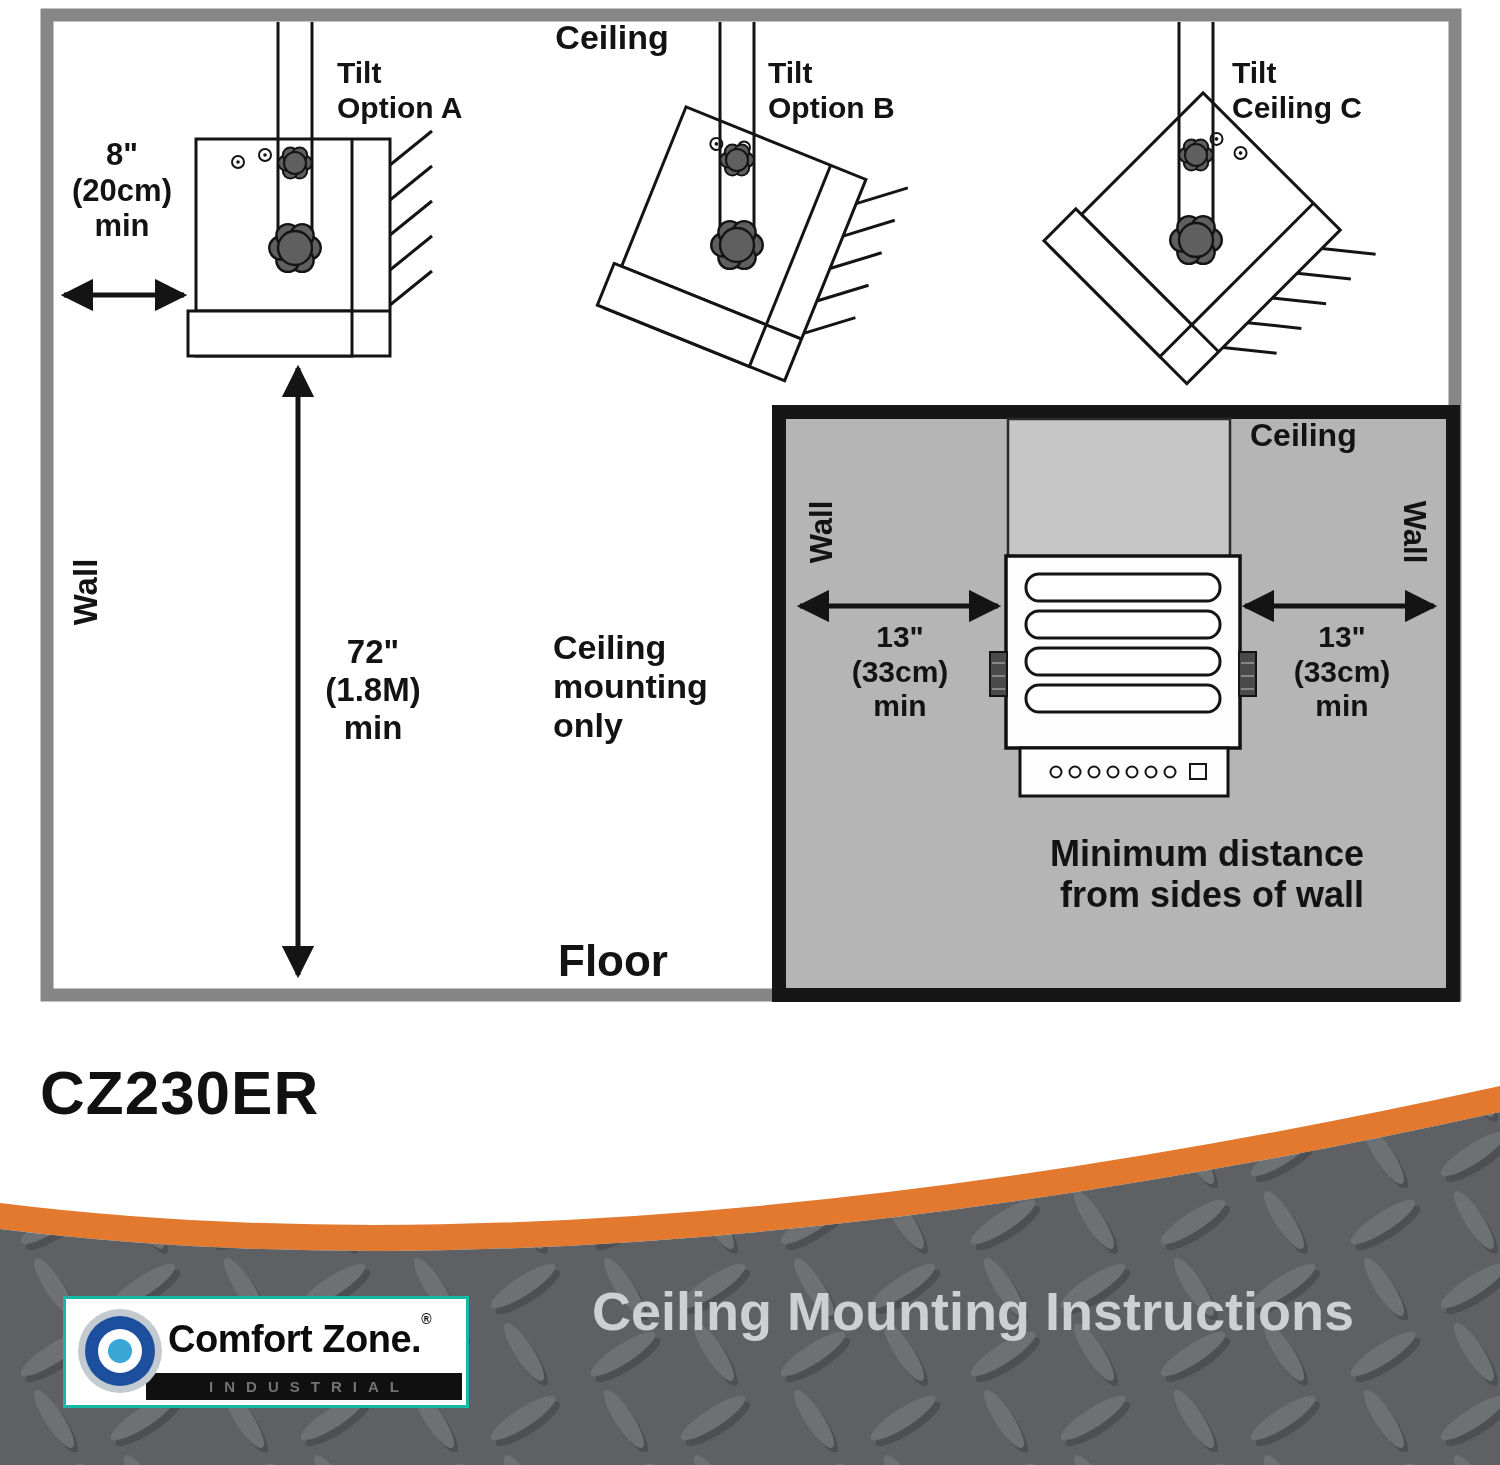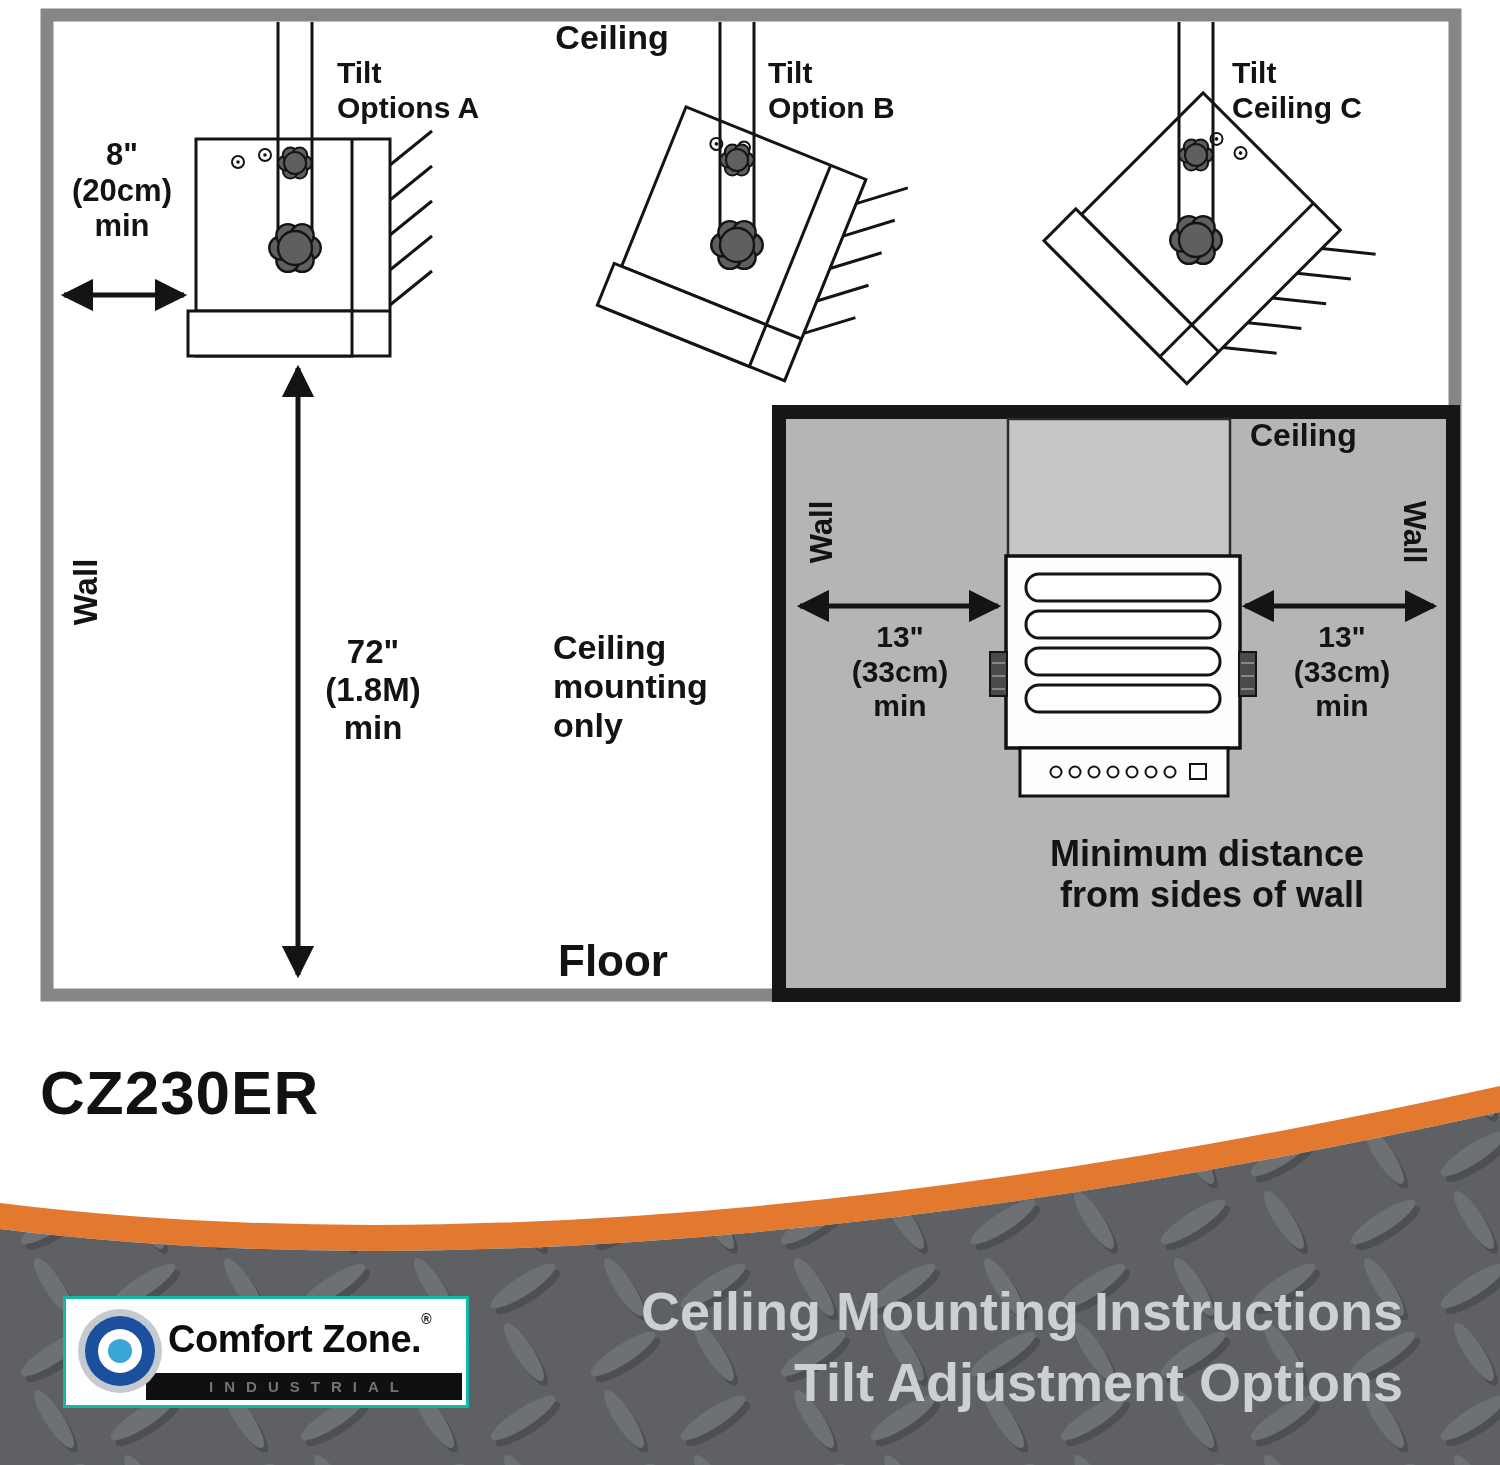--- a/index.html
+++ b/index.html
@@ -6,21 +6,21 @@
   .stage{position:relative;width:1500px;height:1465px;background:#ffffff;overflow:hidden;
          font-family:"Liberation Sans",sans-serif;}
   svg.art{position:absolute;left:0;top:0;}
   .lbl{position:absolute;font-weight:bold;color:#131313;line-height:1.15;white-space:nowrap;}
   .center{text-align:center;}
   .vlabel{display:flex;align-items:center;justify-content:center;}
   .rot-ccw{transform:rotate(-90deg);}
   .rot-cw{transform:rotate(90deg);}
   .model{position:absolute;left:40px;top:1038px;font-size:62px;font-weight:800;color:#111;
          letter-spacing:1px;margin-top:19px;}
-  .headline{position:absolute;left:543px;top:1276px;width:860px;text-align:right;
+  .headline{position:absolute;left:543px;top:1276px;width:860px;text-align:center;
             font-size:54px;font-weight:bold;color:#ccd0d3;line-height:1.32;}
   .logo-box{position:absolute;left:63px;top:1296px;width:406px;height:112px;background:#ffffff;
             border:3px solid #14b8a6;box-sizing:border-box;}
   .logo-circle{position:absolute;left:12px;top:10px;width:84px;height:84px;z-index:2;}
   .logo-circle .c{position:absolute;border-radius:50%;}
   .logo-circle .c1{inset:0;background:#c3cad0;}
   .logo-circle .c2{inset:7px;background:#1c4f9e;}
   .logo-circle .c3{inset:20px;background:#ffffff;}
   .logo-circle .c4{inset:30px;background:#3aa6d6;}
   .logo-brand{position:absolute;left:102px;top:12px;font-size:38px;font-weight:800;color:#0c0c0c;
@@ -158,21 +158,21 @@
     </g>
 
     <path d="M0 1203 Q 620 1280 1500 1086 L1500 1112 Q 620 1306 0 1229 Z" fill="#e2792f"></path>
     <path d="M0 1229 Q 620 1306 1500 1112 L1500 1465 L0 1465 Z" fill="url(#plate)"></path>
   </svg>
 
   <div class="lbl center" style="left:512px;top:18px;width:200px;font-size:34px;">Ceiling</div>
 
   <div class="lbl" style="left:337px;top:56px;font-size:30px;">
     <div>Tilt</div>
-    <div>Options A</div>
+    <div>Option A</div>
   </div>
   <div class="lbl" style="left:768px;top:56px;font-size:30px;">
     <div>Tilt</div>
     <div>Option B</div>
   </div>
   <div class="lbl" style="left:1232px;top:56px;font-size:30px;">
     <div>Tilt</div>
     <div>Ceiling C</div>
   </div>
 
@@ -216,21 +216,20 @@
 
   <div class="lbl center" style="left:864px;top:833px;width:500px;font-size:36px;text-align:right;">
     <div>Minimum distance</div>
     <div>from sides of wall</div>
   </div>
 
   <div class="model">CZ230ER</div>
 
   <div class="headline">
     <div>Ceiling Mounting Instructions</div>
-    <div>Tilt Adjustment Options</div>
   </div>
 
   <div class="logo-box">
     <div class="logo-circle">
       <div class="c c1"></div>
         <div class="c c2"></div>
         <div class="c c3"></div>
         <div class="c c4"></div>
     </div>
     <div class="logo-brand"><span>Comfort Zone.</span><sup>®</sup></div>

